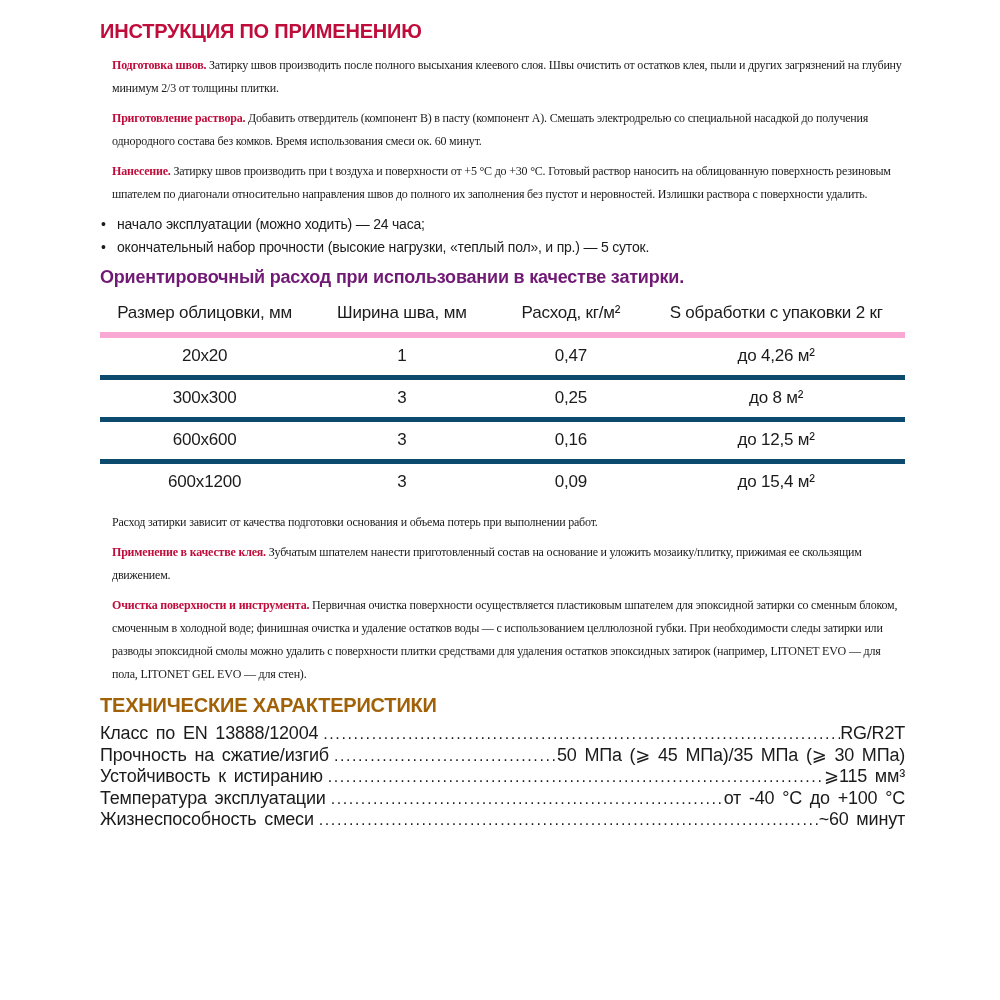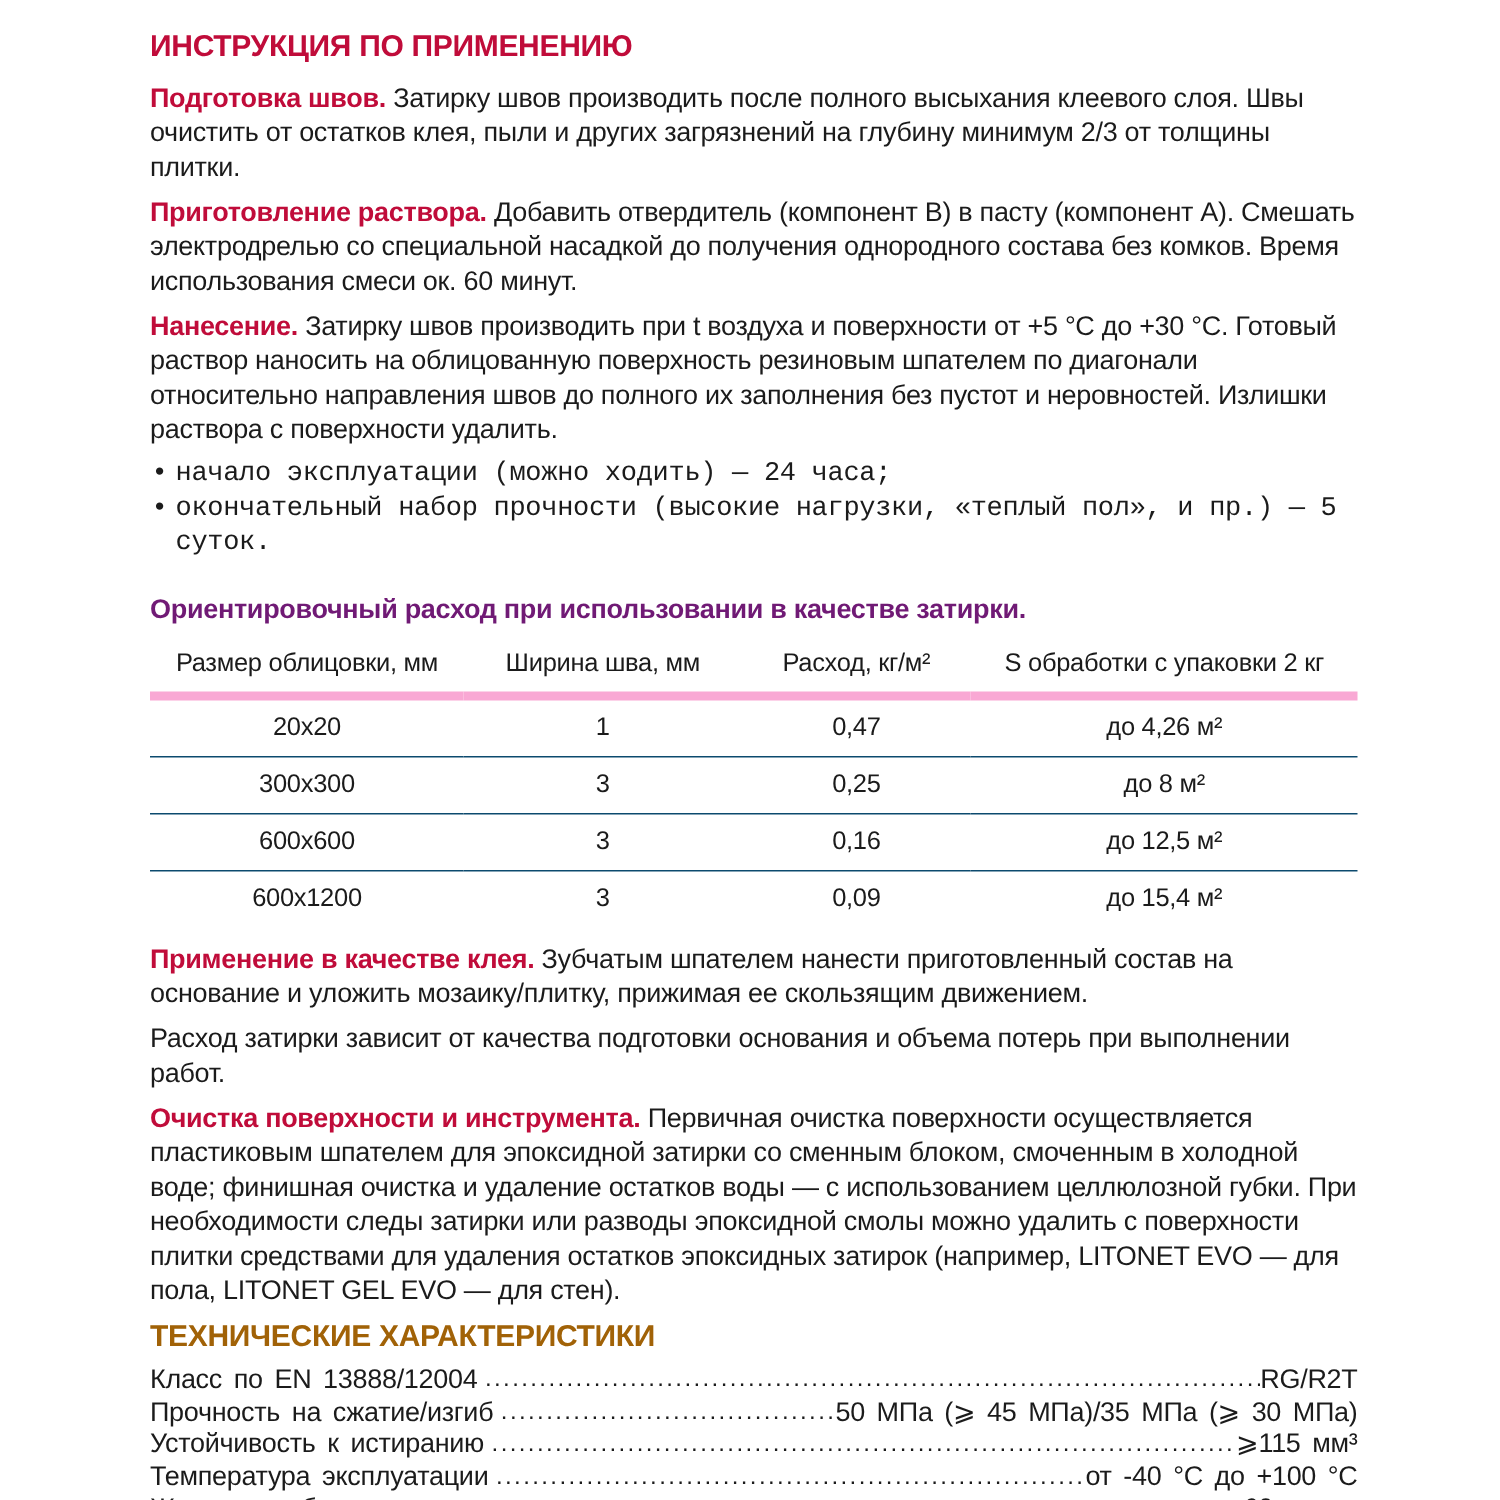--- a/index.html
+++ b/index.html
@@ -15,31 +15,32 @@
     padding: 20px 95px 0 100px;
   }
   .doc-title {
     color: #c00c3a;
     font-size: 20px;
     font-weight: 700;
     letter-spacing: -0.2px;
     margin: 0 0 11px 0;
   }
   p.para {
-    font-size: 18px;
+    font-size: 12px;
     line-height: 23px;
     letter-spacing: -0.2px;
-    margin: 0 0 7px 0;
+    margin: 0 0 7px 12px;
+    font-family: Liberation Serif, serif;
   }
   .lead { color: #c00c3a; font-weight: 700; }
   .bold-black { font-weight: 700; }
   ul.bullets {
     list-style: none;
-    margin: 0 0 21px 0; padding: 0;
-    font-size: 18px; line-height: 23px; letter-spacing: -0.2px; font-family: Liberation Mono, monospace;
+    margin: 0 0 7px 0; padding: 0;
+    font-size: 14px; line-height: 23px; letter-spacing: -0.2px;
   }
   ul.bullets li { position: relative; padding-left: 17px; }
   ul.bullets li::before {
     content: "\2022";
     position: absolute; left: 1px; top: 0;
   }
   .consumption-heading {
     color: #701a75; font-weight: 700;
     font-size: 18px; line-height: 23px; letter-spacing: -0.2px;
     margin: 4px 0 6px 0;
@@ -54,21 +55,21 @@
   table.consumption th {
     font-weight: 400;
     text-align: center;
     padding: 8px 2px 9px 2px;
     border-bottom: 6px solid #f9a8d4;
   }
   table.consumption td {
     text-align: center;
     padding: 8px 2px 9px 2px;
   }
-  table.consumption tr.rule td { border-bottom: 1px solid #0c4a6e; }
+  table.consumption tr.rule td { border-bottom: 5px solid #0c4a6e; }
   .col-size { width: 26%; }
   .col-width { width: 23%; }
   .col-consumption { width: 19%; }
   .col-area { width: 32%; }
   .tech-title {
     color: #a16207;
     font-size: 20px;
     font-weight: 700;
     letter-spacing: -0.2px;
     margin: 8px 0 6px 0;
@@ -151,24 +152,24 @@
       </tr>
       <tr>
         <td>600x1200</td>
         <td>3</td>
         <td>0,09</td>
         <td>до 15,4 м²</td>
       </tr>
     </tbody>
   </table>
 
+  <p class="para">Расход затирки зависит от качества подготовки основания и объема потерь при выполнении работ.</p>
+
   <p class="para"><span class="lead">Применение в качестве клея.</span> <span>Зубчатым шпателем нанести приготовленный состав на основание и уложить мозаику/плитку, прижимая ее скользящим движением.</span></p>
 
-  <p class="para">Расход затирки зависит от качества подготовки основания и объема потерь при выполнении работ.</p>
-
   <p class="para"><span class="lead">Очистка поверхности и инструмента.</span> <span>Первичная очистка поверхности осуществляется пластиковым шпателем для эпоксидной затирки со сменным блоком, смоченным в холодной воде; финишная очистка и удаление остатков воды — с использованием целлюлозной губки. При необходимости следы затирки или разводы эпоксидной смолы можно удалить с поверхности плитки средствами для удаления остатков эпоксидных затирок (например, LITONET EVO — для пола, LITONET GEL EVO — для стен).</span></p>
 
   <h2 class="tech-title">ТЕХНИЧЕСКИЕ ХАРАКТЕРИСТИКИ</h2>
 
   <div>
     <div class="tech-row">
       <span class="label">Класс по EN 13888/12004</span>
       <span class="dots">............................................................................................................................................................................................................................</span>
       <span class="value">RG/R2T</span>
     </div>

